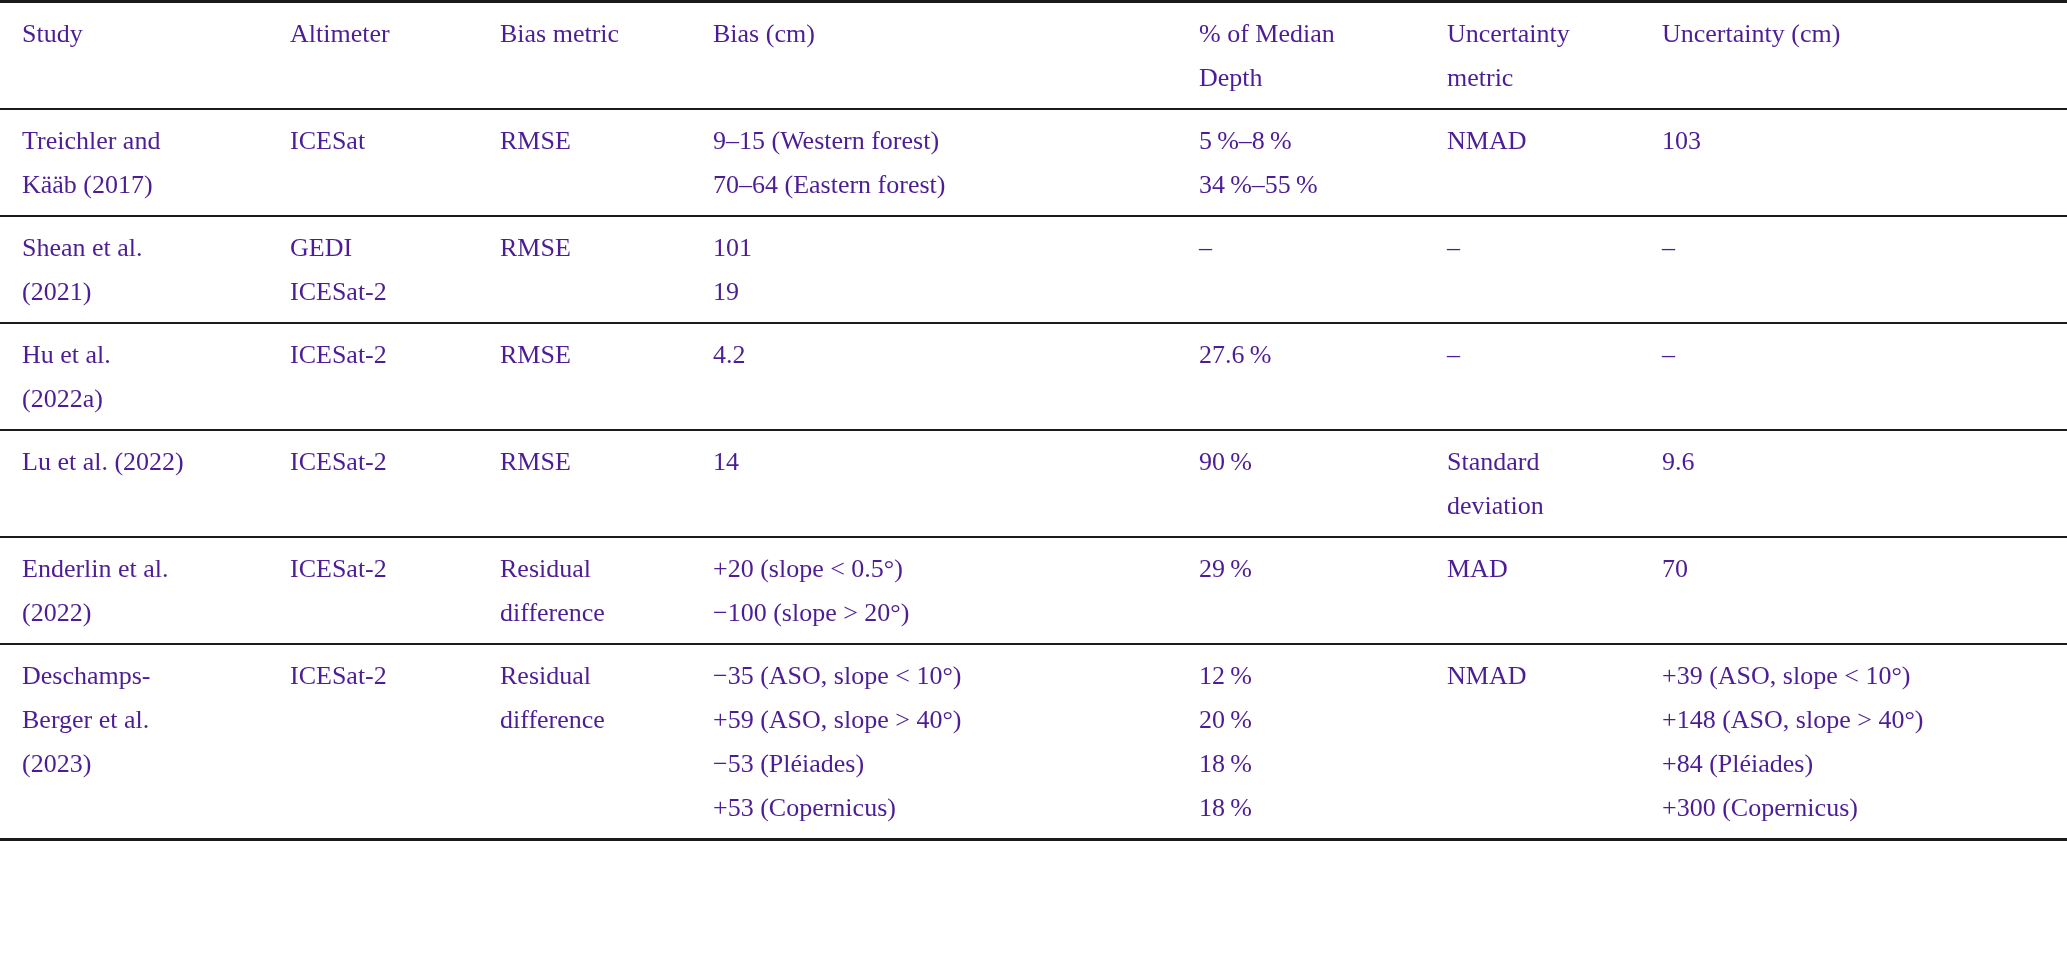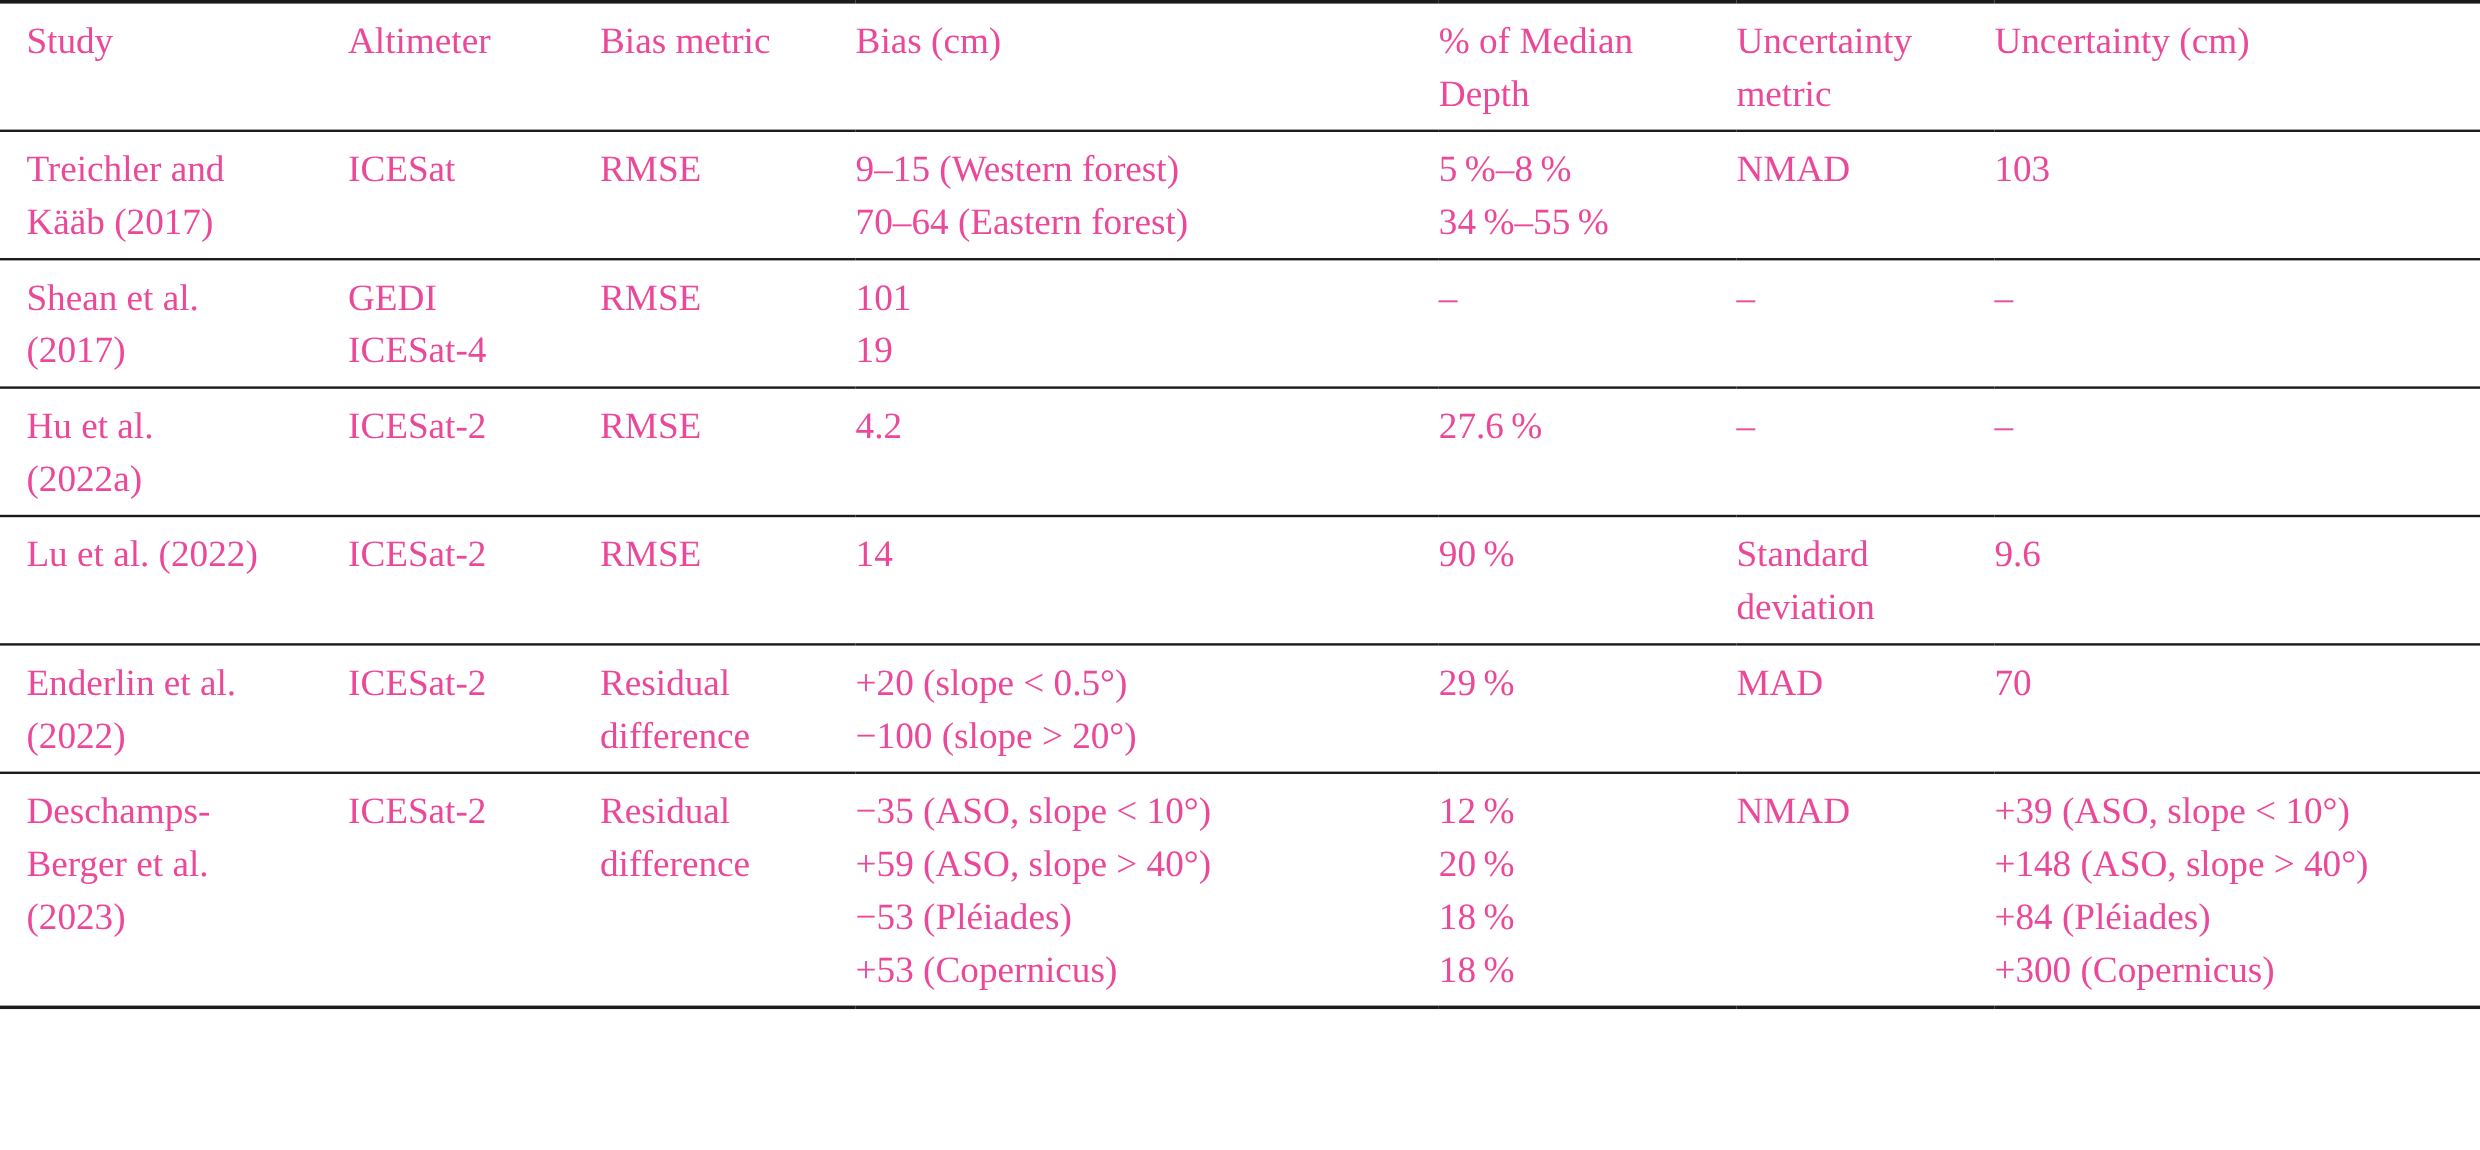--- a/index.html
+++ b/index.html
@@ -8,23 +8,23 @@
     background: #ffffff;
     width: 2067px;
   }
   .paper-table {
     width: 2067px;
     border-collapse: collapse;
     table-layout: fixed;
     border-top: 3px solid #1b1b1b;
     border-bottom: 3px solid #1b1b1b;
     font-family: "Liberation Serif", "DejaVu Serif", serif;
-    font-size: 31px;
+    font-size: 26px;
     line-height: 44px;
-    color: #ec4899;
+    color: #4c1d95;
   }
   col.c1 { width: 290px; }
   col.c2 { width: 210px; }
   col.c3 { width: 213px; }
   col.c4 { width: 486px; }
   col.c5 { width: 248px; }
   col.c6 { width: 215px; }
   col.c7 { width: 405px; }
   .paper-table th, .paper-table td {
     text-align: left;
@@ -77,23 +77,23 @@
       <td>RMSE</td>
       <td>9–15 (Western forest)
 70–64 (Eastern forest)</td>
       <td>5 %–8 %
 34 %–55 %</td>
       <td>NMAD</td>
       <td>103</td>
     </tr>
     <tr>
       <td>Shean et al.
-(2017)</td>
+(2021)</td>
       <td>GEDI
-ICESat-4</td>
+ICESat-2</td>
       <td>RMSE</td>
       <td>101
 19</td>
       <td>–</td>
       <td>–</td>
       <td>–</td>
     </tr>
     <tr>
       <td>Hu et al.
 (2022a)</td>

